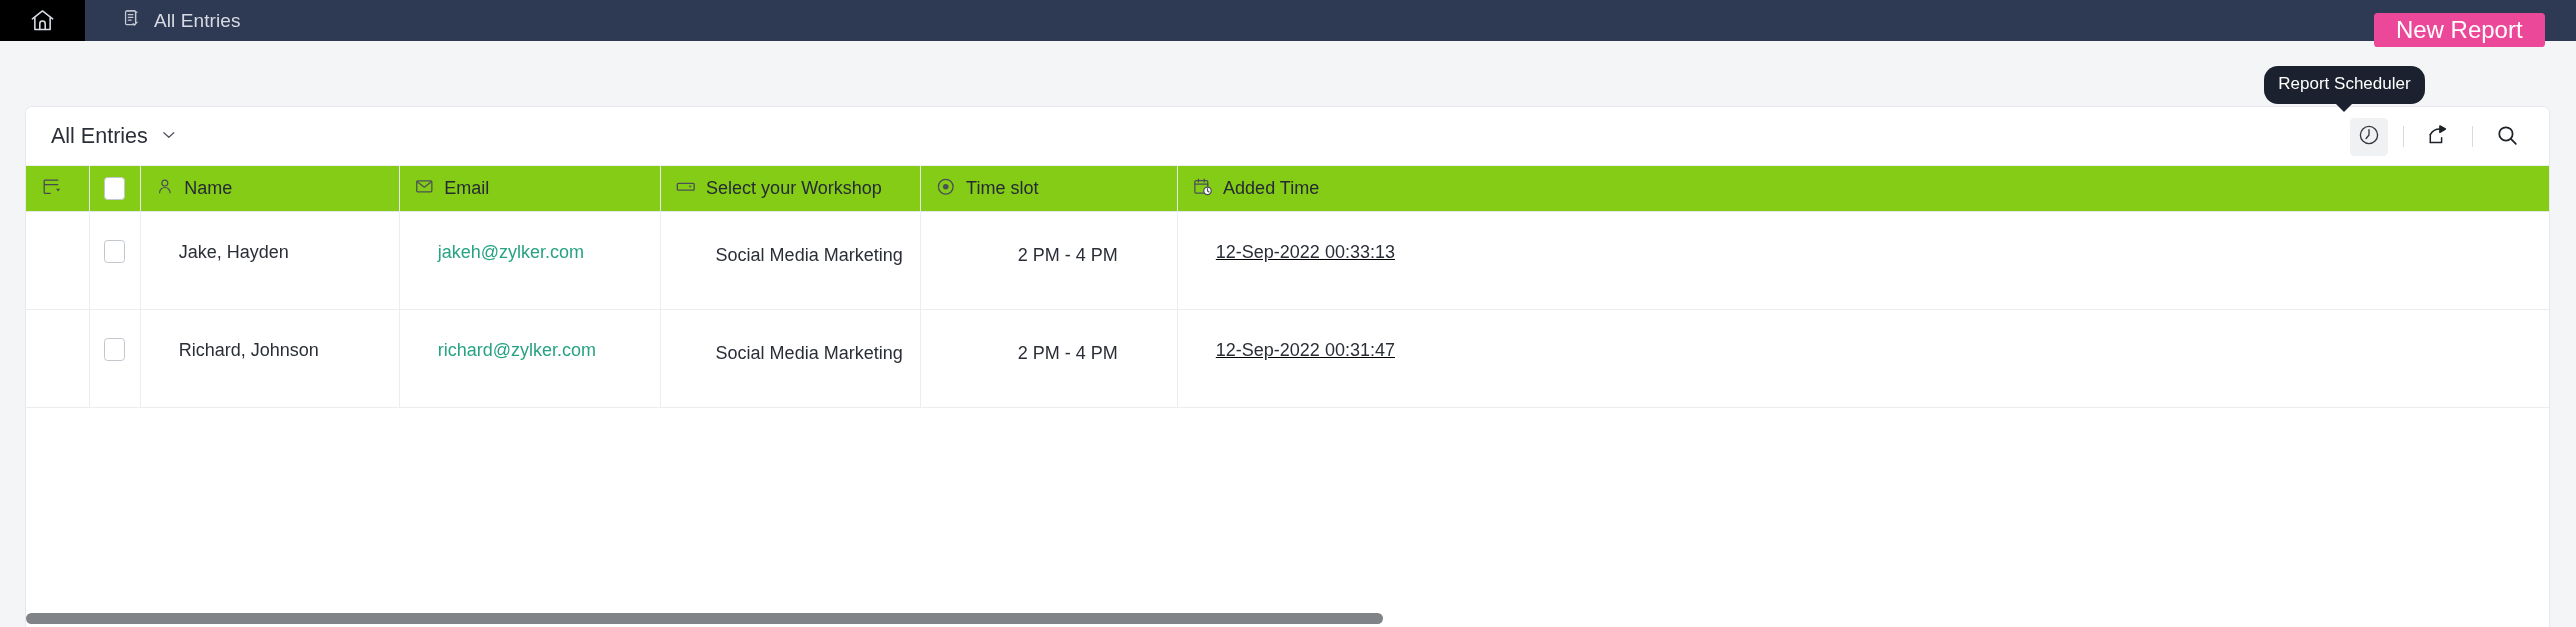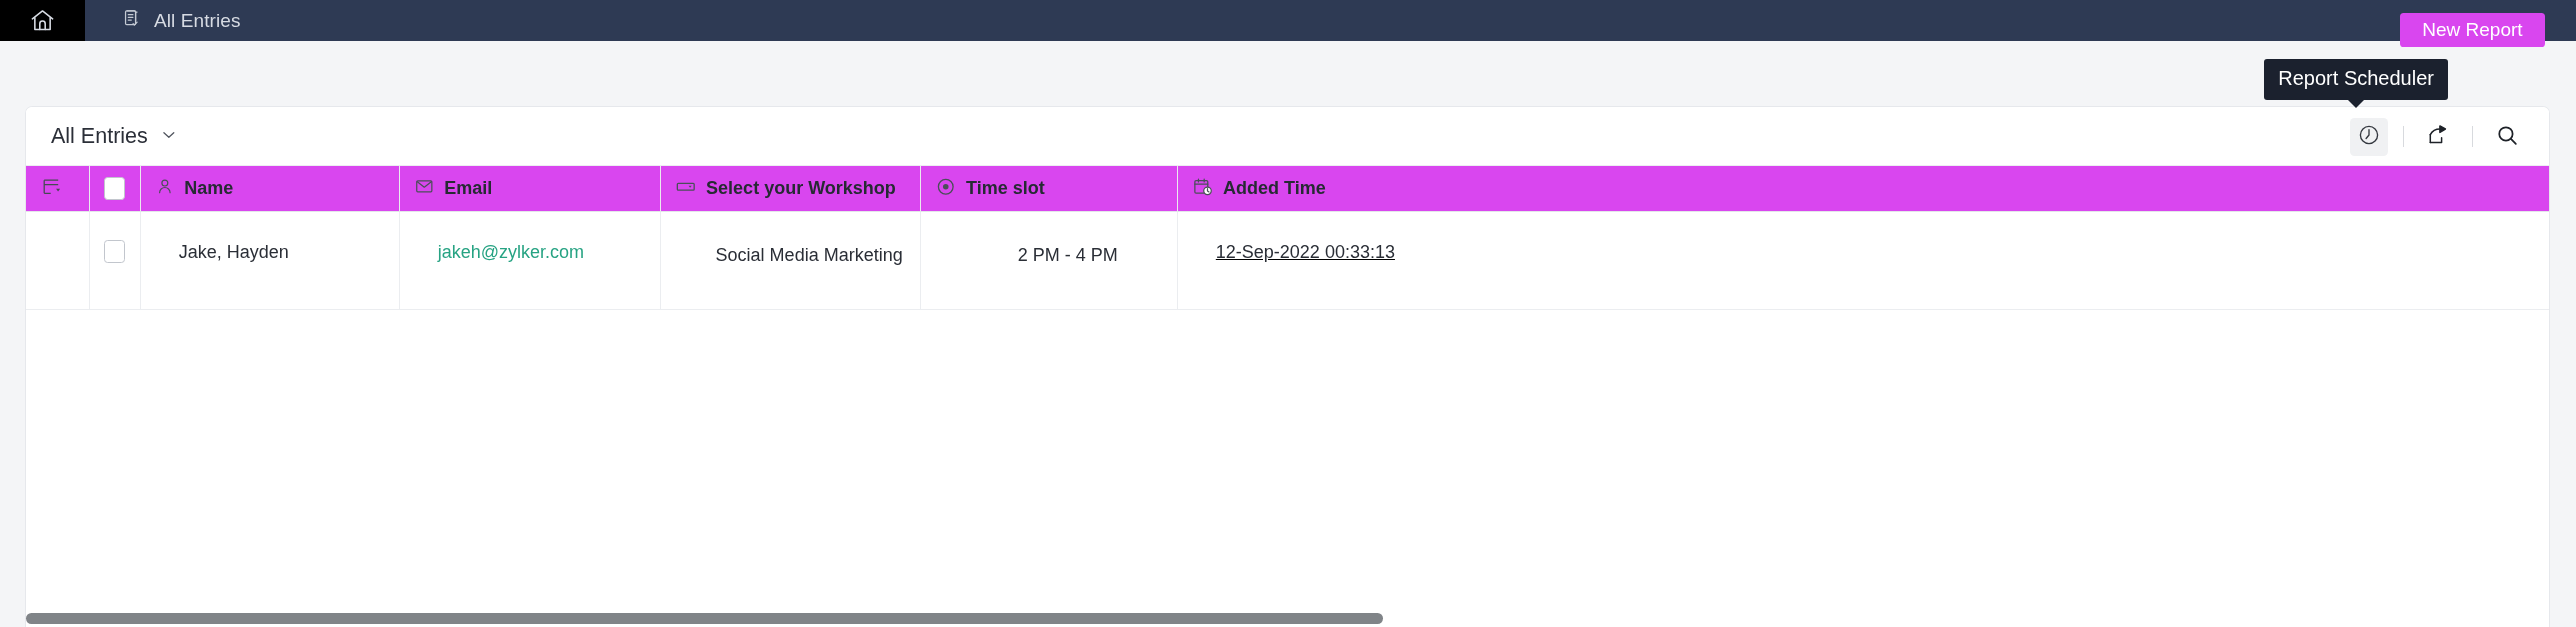--- a/index.html
+++ b/index.html
@@ -40,42 +40,42 @@
   .breadcrumb-label {
     color: #d7dbe3;
     font-size: 19px;
     letter-spacing: 0.1px;
   }
   .new-report-btn {
     position: absolute;
     right: 31px; top: 12.5px;
     height: 34px;
     padding: 0 22.4px;
-    background: #d946ef;
+    background: #ec4899;
     color: #ffffff;
     border: none;
     border-radius: 3.6px;
-    font-size: 19px;
+    font-size: 24px;
     font-family: "Liberation Sans", sans-serif;
     display: flex;
     align-items: center;
     justify-content: center;
     cursor: pointer;
     white-space: nowrap;
   }
 
   
   .tooltip {
     position: absolute;
-    left: 2264px; top: 59px;
+    left: 2264px; top: 66px;
     background: #1b212e;
     color: #ffffff;
-    font-size: 20px;
+    font-size: 17px;
     padding: 8px 14.3px 9.8px 14.3px;
-    border-radius: 3px;
+    border-radius: 14px;
     white-space: nowrap;
     z-index: 60;
   }
   .tooltip::after {
     content: "";
     position: absolute;
     bottom: -8px;
     left: 50%;
     margin-left: -8px;
     border-left: 8px solid transparent;
@@ -155,26 +155,26 @@
   table.grid col.c-opt  { width: 63px; }
   table.grid col.c-chk  { width: 51px; }
   table.grid col.c-name { width: 259px; }
   table.grid col.c-mail { width: 261px; }
   table.grid col.c-wrk  { width: 260px; }
   table.grid col.c-slot { width: 257px; }
   table.grid col.c-time { width: 1373px; }
 
   thead th {
     height: 45px;
-    background: #d946ef;
+    background: #84cc16;
     border-bottom: 0.9px solid #e4e6ea;
     border-right: 0.9px solid #e9ebee;
     padding: 0 0 0 14.3px;
     text-align: left;
-    font-weight: bold;
+    font-weight: normal;
     vertical-align: middle;
   }
   thead th:last-child { border-right: none; }
   .th-inner {
     display: flex;
     align-items: center;
     gap: 9.8px;
   }
   .th-label {
     font-size: 18px;
@@ -416,20 +416,41 @@
             </td>
           <td>
               <div class="cell-text lower">2 PM - 4 PM</div>
             </td>
           <td>
               <div class="cell-text">12-Sep-2022 00:33:13</div>
             </td>
         </tr>
 
 
+        <tr>
+          <td></td>
+          <td class="cell-chk">
+            <span class="chkbox"></span>
+          </td>
+          <td>
+              <div class="cell-text">Richard, Johnson</div>
+            </td>
+          <td>
+              <div class="cell-text link">richard@zylker.com</div>
+            </td>
+          <td>
+              <div class="cell-text lower">Social Media Marketing</div>
+            </td>
+          <td>
+              <div class="cell-text lower">2 PM - 4 PM</div>
+            </td>
+          <td>
+              <div class="cell-text">12-Sep-2022 00:31:47</div>
+            </td>
+        </tr>
 
       </tbody>
     </table>
   </div>
 </div>
 
 <div class="hscroll">
   <div class="hscroll-thumb"></div>
 </div>
 

